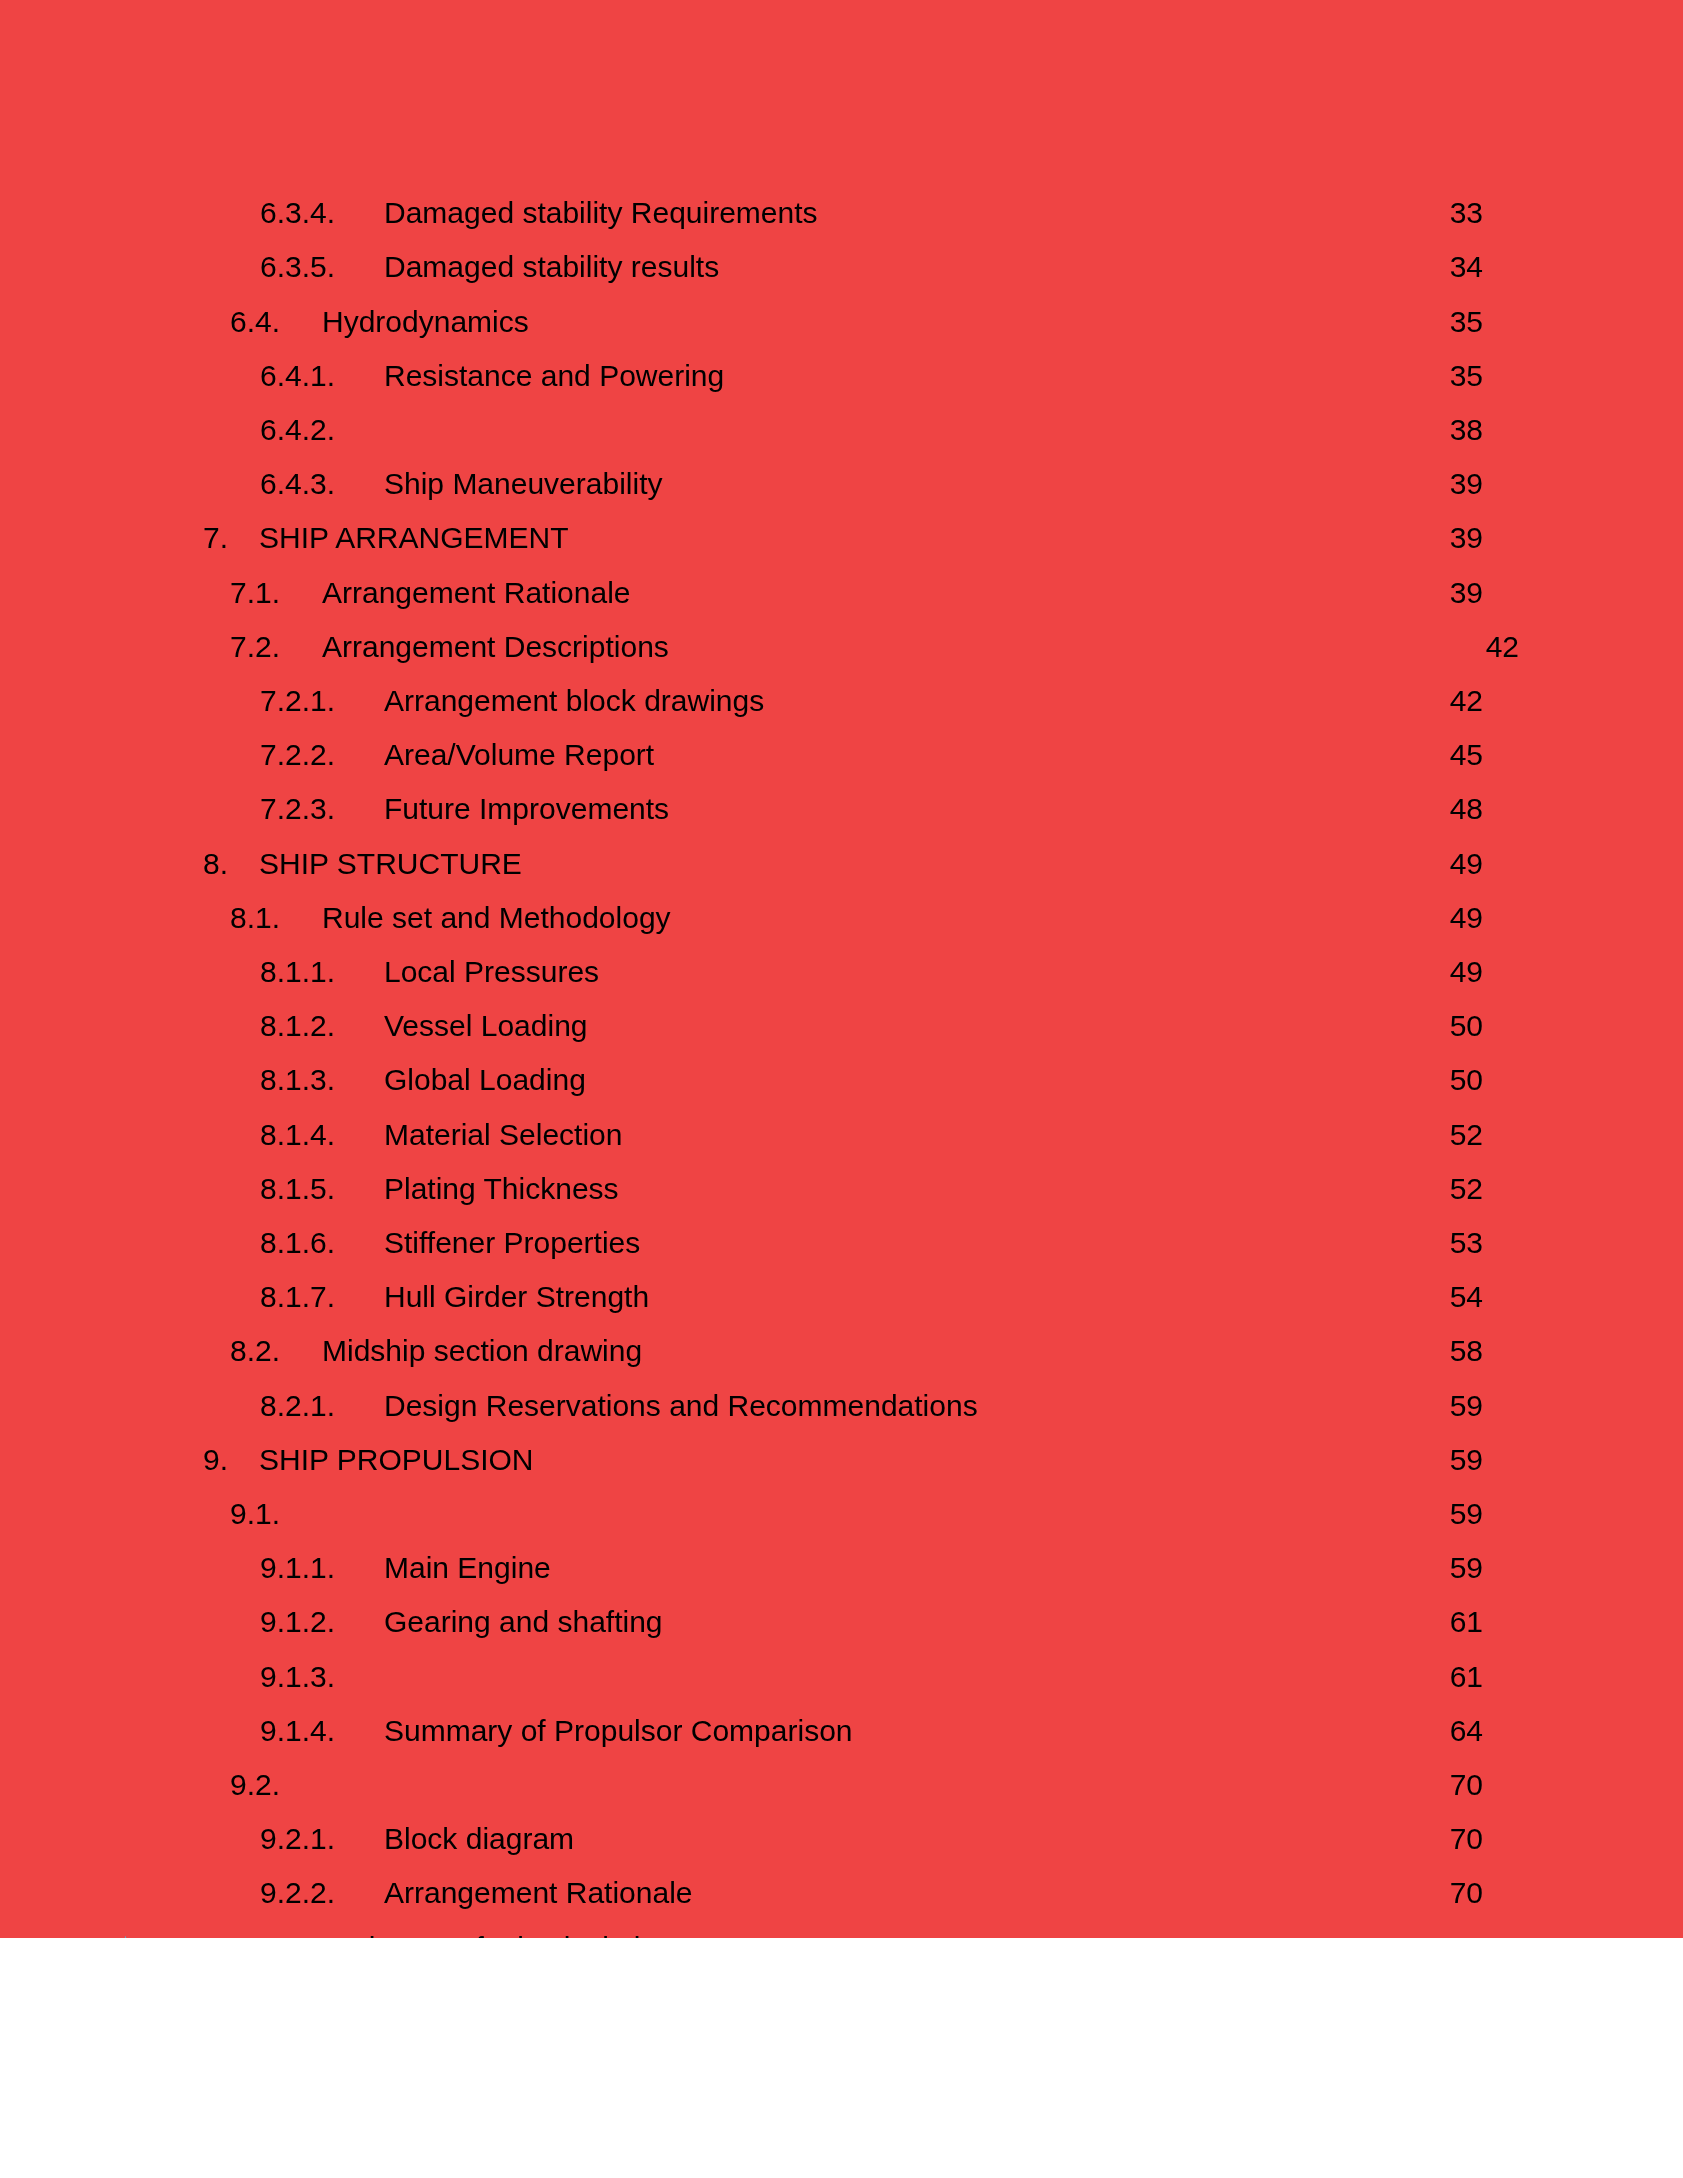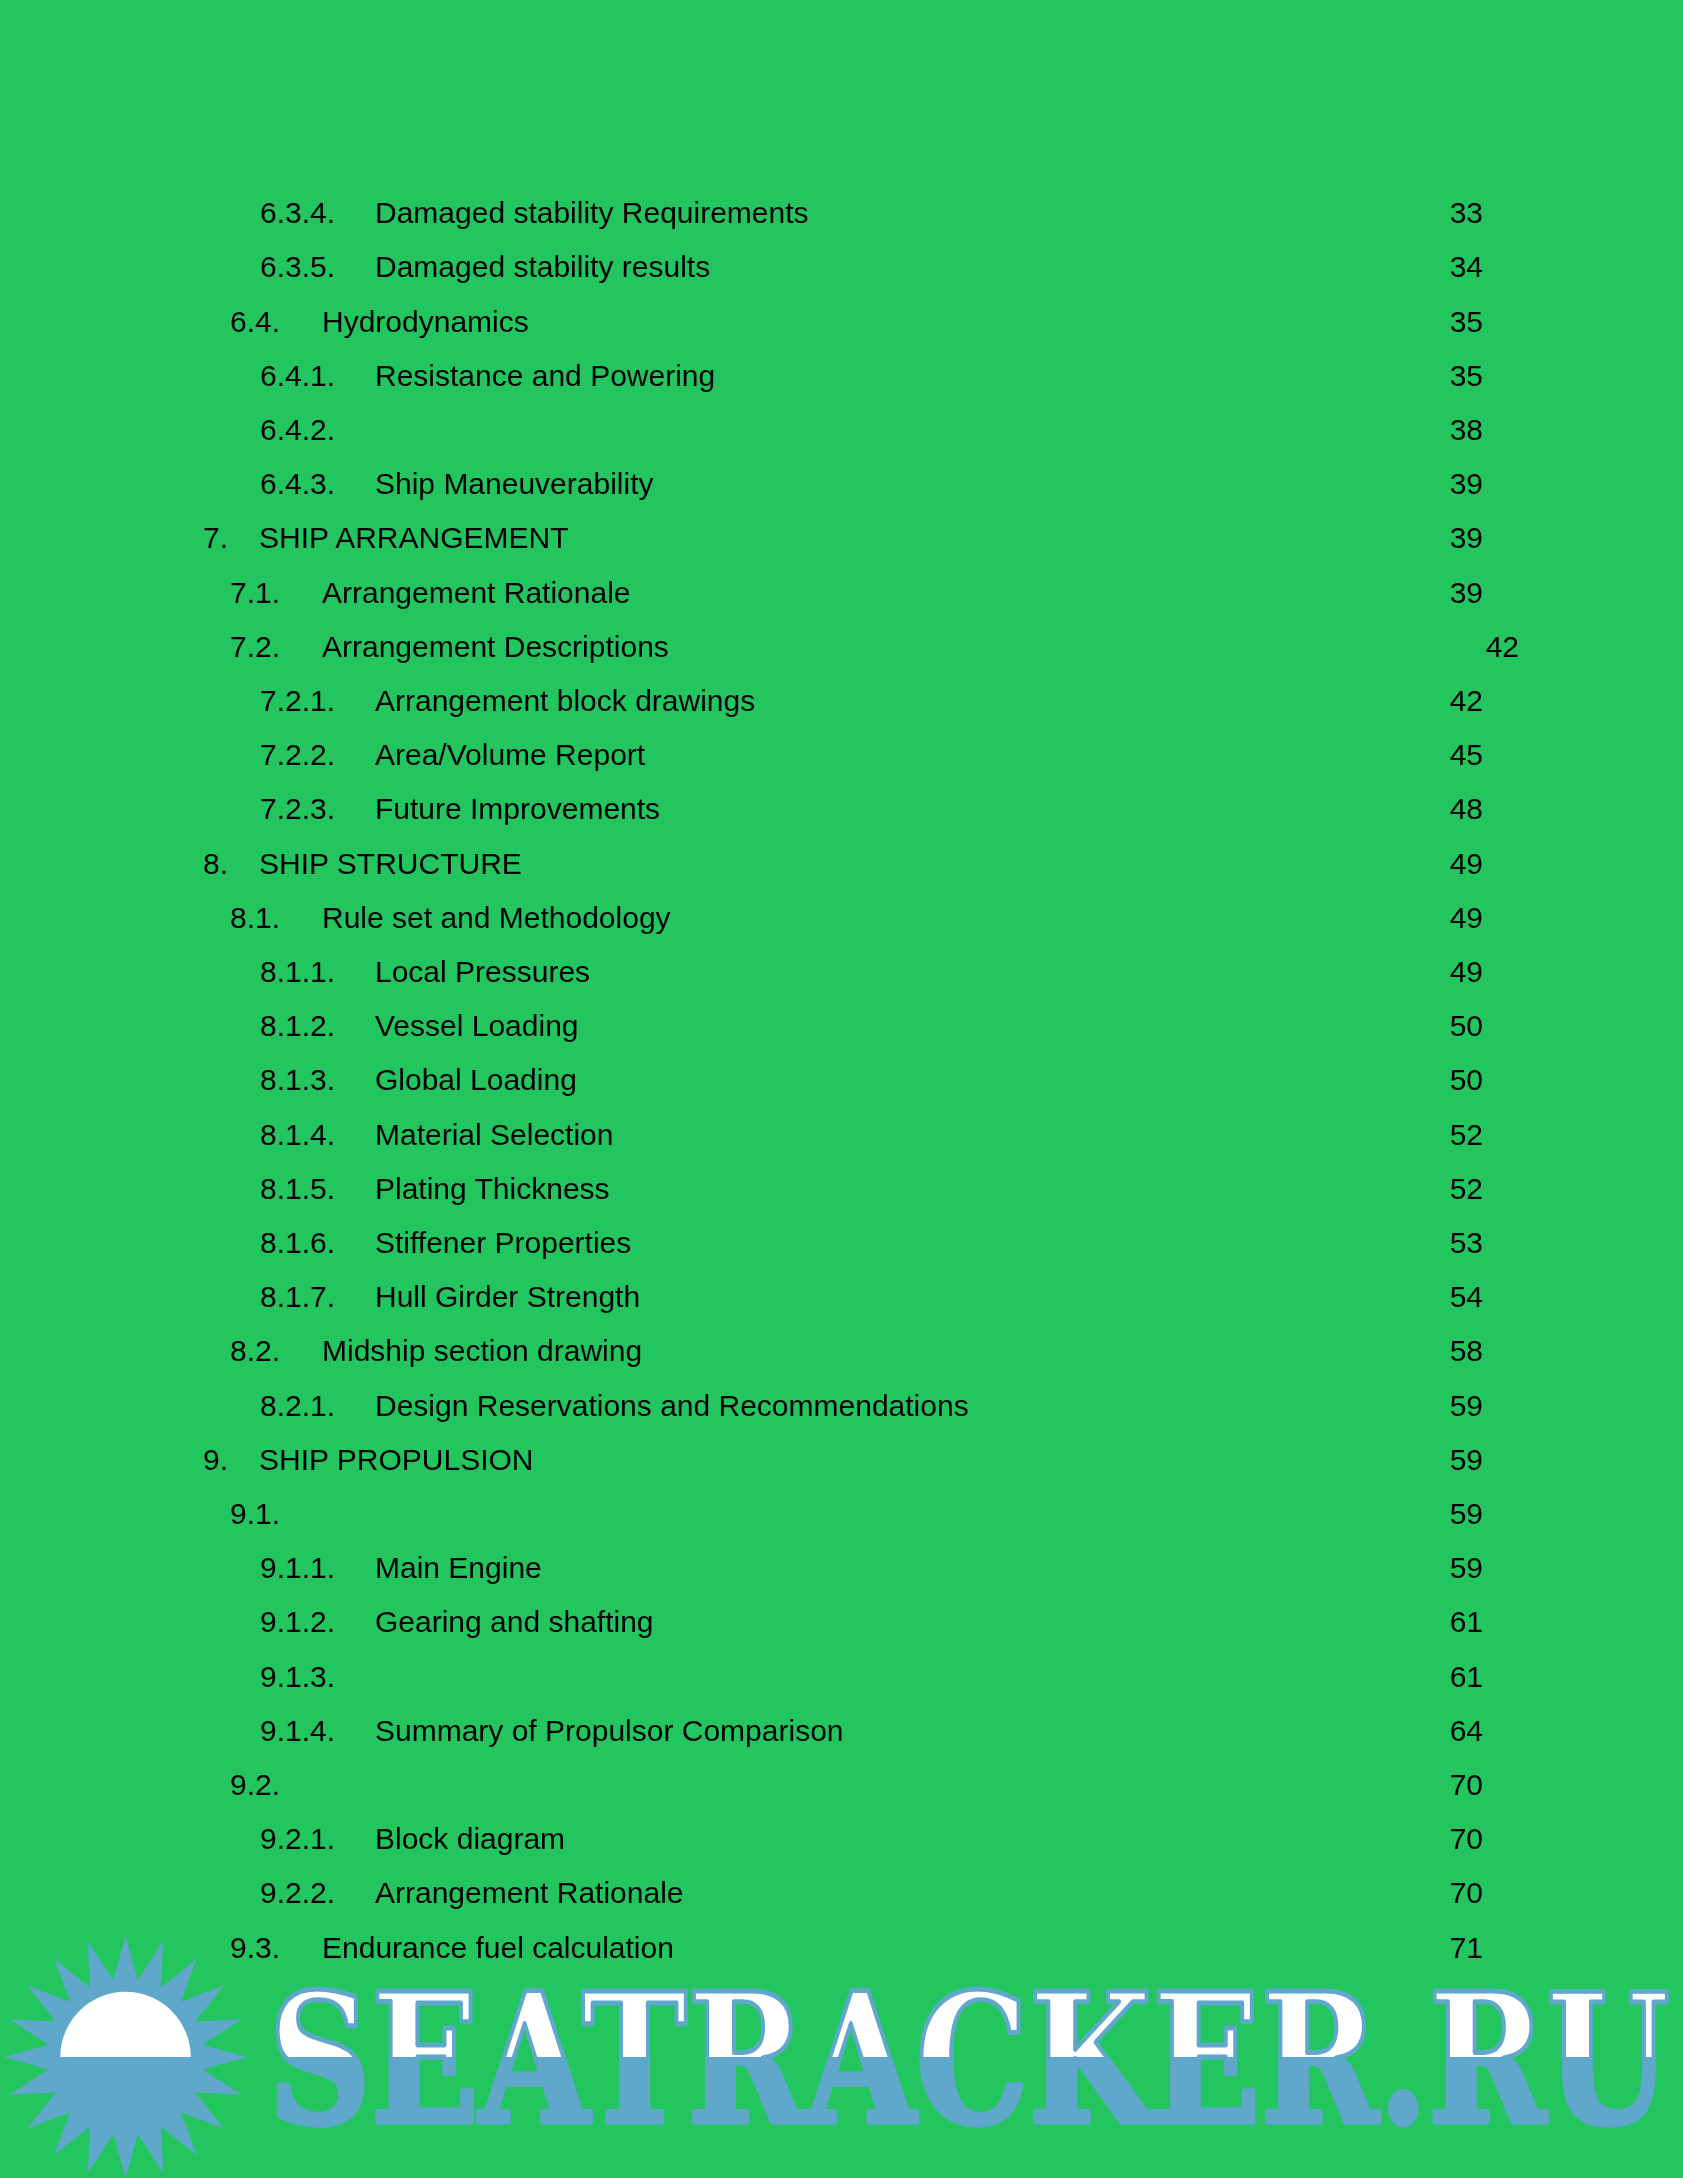--- a/index.html
+++ b/index.html
@@ -1,38 +1,38 @@
 <!DOCTYPE html>
 <html><head>
 <meta charset="utf-8">
 <style>
   html,body{margin:0;padding:0;background:#ffffff;}
   .page{
     position:relative;
-    width:1683px;height:2178px;
-    background:#22c55e;
+    width:1683px;height:1938px;
+    background:#ef4444;
     overflow:hidden;
     font-family:"Liberation Sans", sans-serif;
   }
   .toc{position:absolute;left:0;top:0;width:1683px;}
   .row{
     position:absolute;left:0;width:1683px;
     height:54px;line-height:54px;
     font-size:30px;color:#000;
     white-space:nowrap;
   }
   .row .num{position:absolute;top:0;}
   .row .label{position:absolute;top:0;}
   .row .pg{position:absolute;top:0;right:200px;text-align:right;}
   .row.l1 .num{left:203px;}
   .row.l1 .label{left:259px;}
   .row.l2 .num{left:230px;}
   .row.l2 .label{left:322px;}
   .row.l3 .num{left:260px;}
-  .row.l3 .label{left:375px;text-align:right;}
+  .row.l3 .label{left:384px;text-align:right;}
   .watermark{position:absolute;left:0;top:1931px;width:1683px;height:248px;pointer-events:none;}
   .wm-sun{position:absolute;left:0;top:5px;}
   .wm-text{position:absolute;left:259px;top:40px;overflow:visible;}
   .wm-text text{
     font-family:"DejaVu Serif", serif;
     font-weight:bold;
   }
 </style>
 </head>
 <body>

